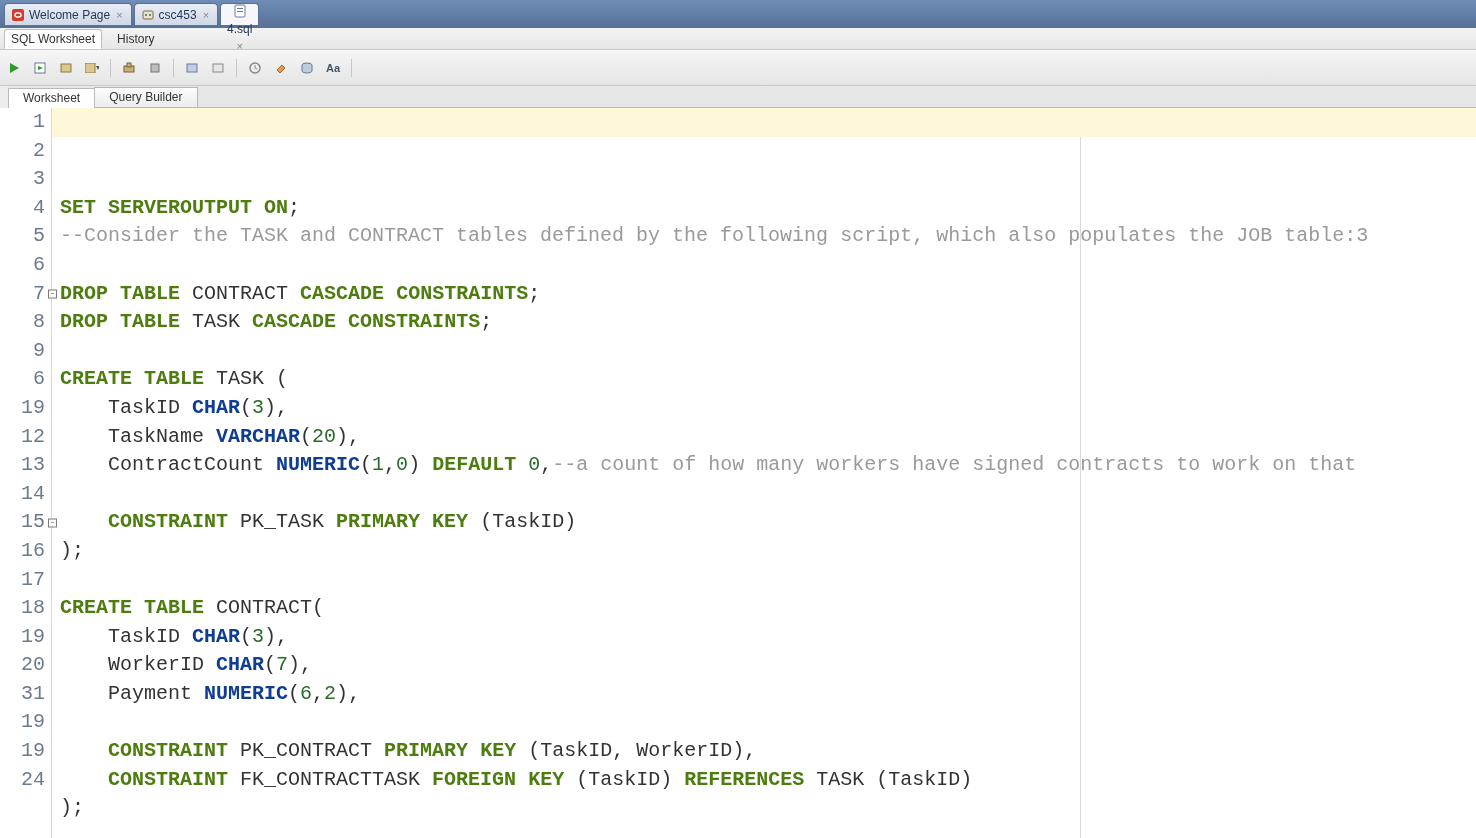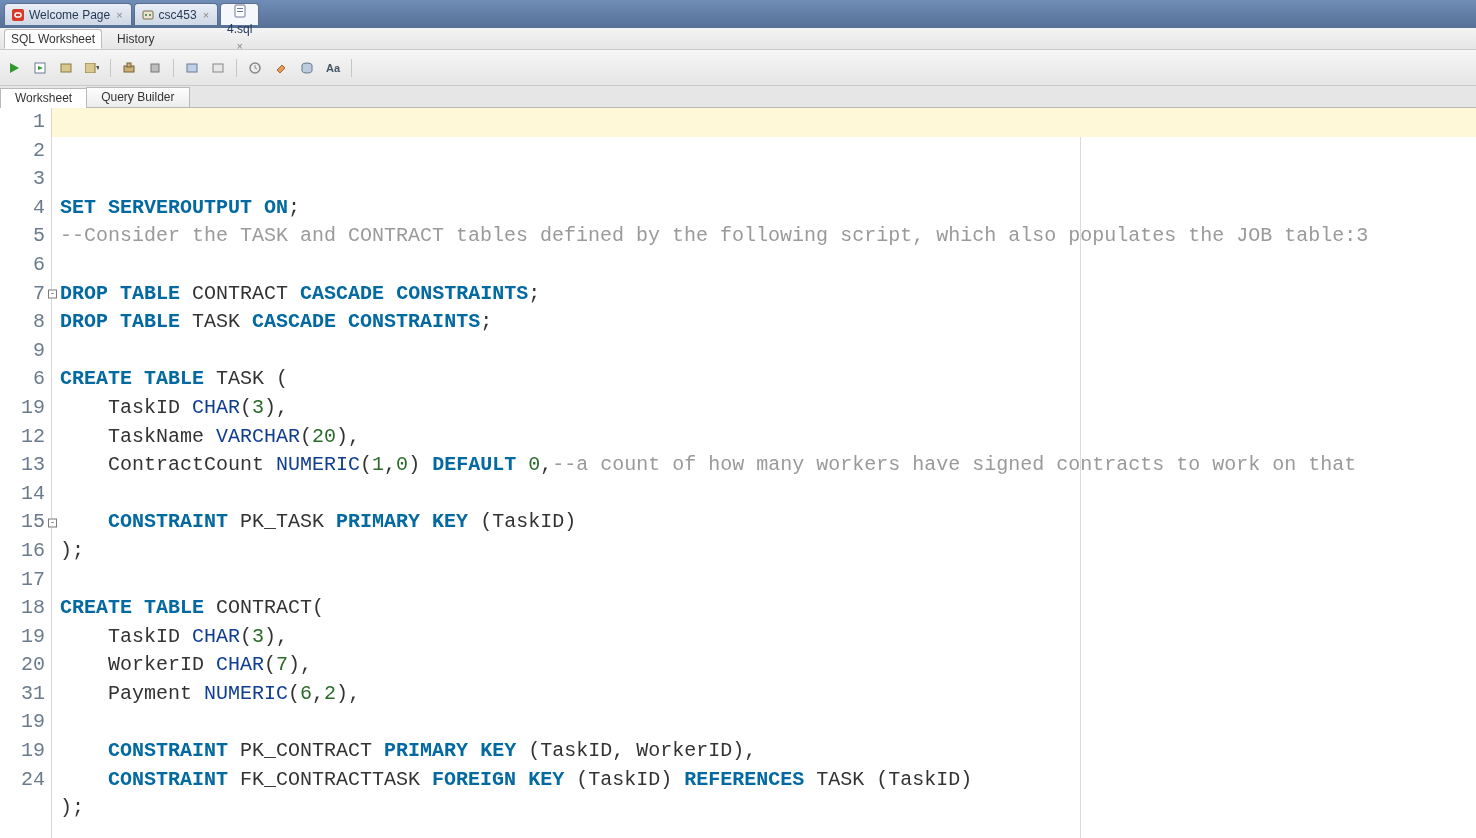--- a/index.html
+++ b/index.html
@@ -13,35 +13,35 @@
   .tab-icon { width: 14px; height: 14px; display:flex; align-items:center; justify-content:center; }
   
   .subtabs { height: 22px; background: linear-gradient(#f4f4f4,#e6e6e6); border-bottom: 1px solid #c9c9c9; display: flex; align-items: center; padding-left: 4px; gap: 8px; }
   .subtab { padding: 2px 6px; border: 1px solid transparent; color: #333; }
   .subtab.active { background: #fdfdfd; border: 1px solid #bdbdbd; border-bottom-color: #fdfdfd; border-radius: 3px 3px 0 0; }
   
   .toolbar { height: 36px; background: linear-gradient(#f6f6f6,#e5e5e5); border-bottom: 1px solid #c9c9c9; display: flex; align-items: center; padding-left: 4px; gap: 6px; }
   .tool { width: 20px; height: 20px; display: flex; align-items: center; justify-content: center; border-radius: 2px; }
   .sep { width: 1px; height: 18px; background: #c6c6c6; margin: 0 2px; }
   
-  .wstabs { height: 22px; background: #e6e6e6; border-bottom: 1px solid #b9b9b9; display: flex; align-items: flex-end; }
+  .wstabs { height: 22px; background: #e6e6e6; border-bottom: 1px solid #b9b9b9; display: flex; align-items: flex-end; margin-left: 8px; }
   .wstab { height: 20px; padding: 2px 14px; border: 1px solid #b9b9b9; border-bottom: none; background: linear-gradient(#fdfdfd,#ececec); margin-right: -1px; color:#333; }
   .wstab.active { background: #fff; position: relative; top: 1px; }
   
   .editor { position: relative; height: calc(838px - 28px - 22px - 28px - 22px - 8px); background: #fff; display: flex; }
   .gutter { width: 52px; background: #fff; border-right: 1px solid #d8d8d8; text-align: right; padding: 0 6px; color: #6b7b8c; }
   .gutter .ln { height: 28.6px; line-height: 28.6px; font-family: "Courier New", monospace; font-size: 20px; position: relative; }
   .fold { position: absolute; right: -12px; top: 50%; transform: translateY(-50%); width: 9px; height: 9px; border: 1px solid #7b7b7b; background: #fff; font-size: 9px; line-height: 7px; text-align: center; color:#555; }
   .code { flex: 1; font-family: "Courier New", monospace; font-size: 20px; line-height: 28.6px; white-space: pre; overflow: hidden; position: relative; }
   .codeinner { padding-left: 8px; }
   .hl-current { position: absolute; left: 0; right: 0; height: 28.6px; background: #fff8d8; z-index: 0; }
   .code pre { position: relative; z-index: 1; margin:0; font-family: inherit; }
   .margin-line { position: absolute; top:0; bottom:0; width:1px; background:#d9d9d9; }
-  .kw { color: #0369a1; font-weight: bold; }
-  .dt { color: #0f3d91; font-weight: normal; }
+  .kw { color: #4d7c0f; font-weight: bold; }
+  .dt { color: #0f3d91; font-weight: bold; }
   .num { color: #2a6b2a; }
   .cmt { color: #9a9a9a; }
   .id { color: #333; }
   .hscroll { height: 16px; background: #ededed; border-top: 1px solid #c9c9c9; position: relative; }
   .hscroll .track { position: absolute; left: 16px; right: 16px; top: 2px; bottom: 2px; background: #f4f4f4; border:1px solid #d0d0d0; border-radius: 3px; }
   .hscroll .thumb { position: absolute; left: 16px; width: 72%; top: 2px; bottom: 2px; background: linear-gradient(#e6ecf6,#c6d3e8); border:1px solid #9db4d6; border-radius: 3px; }
 </style>
 </head>
 <body>
 

